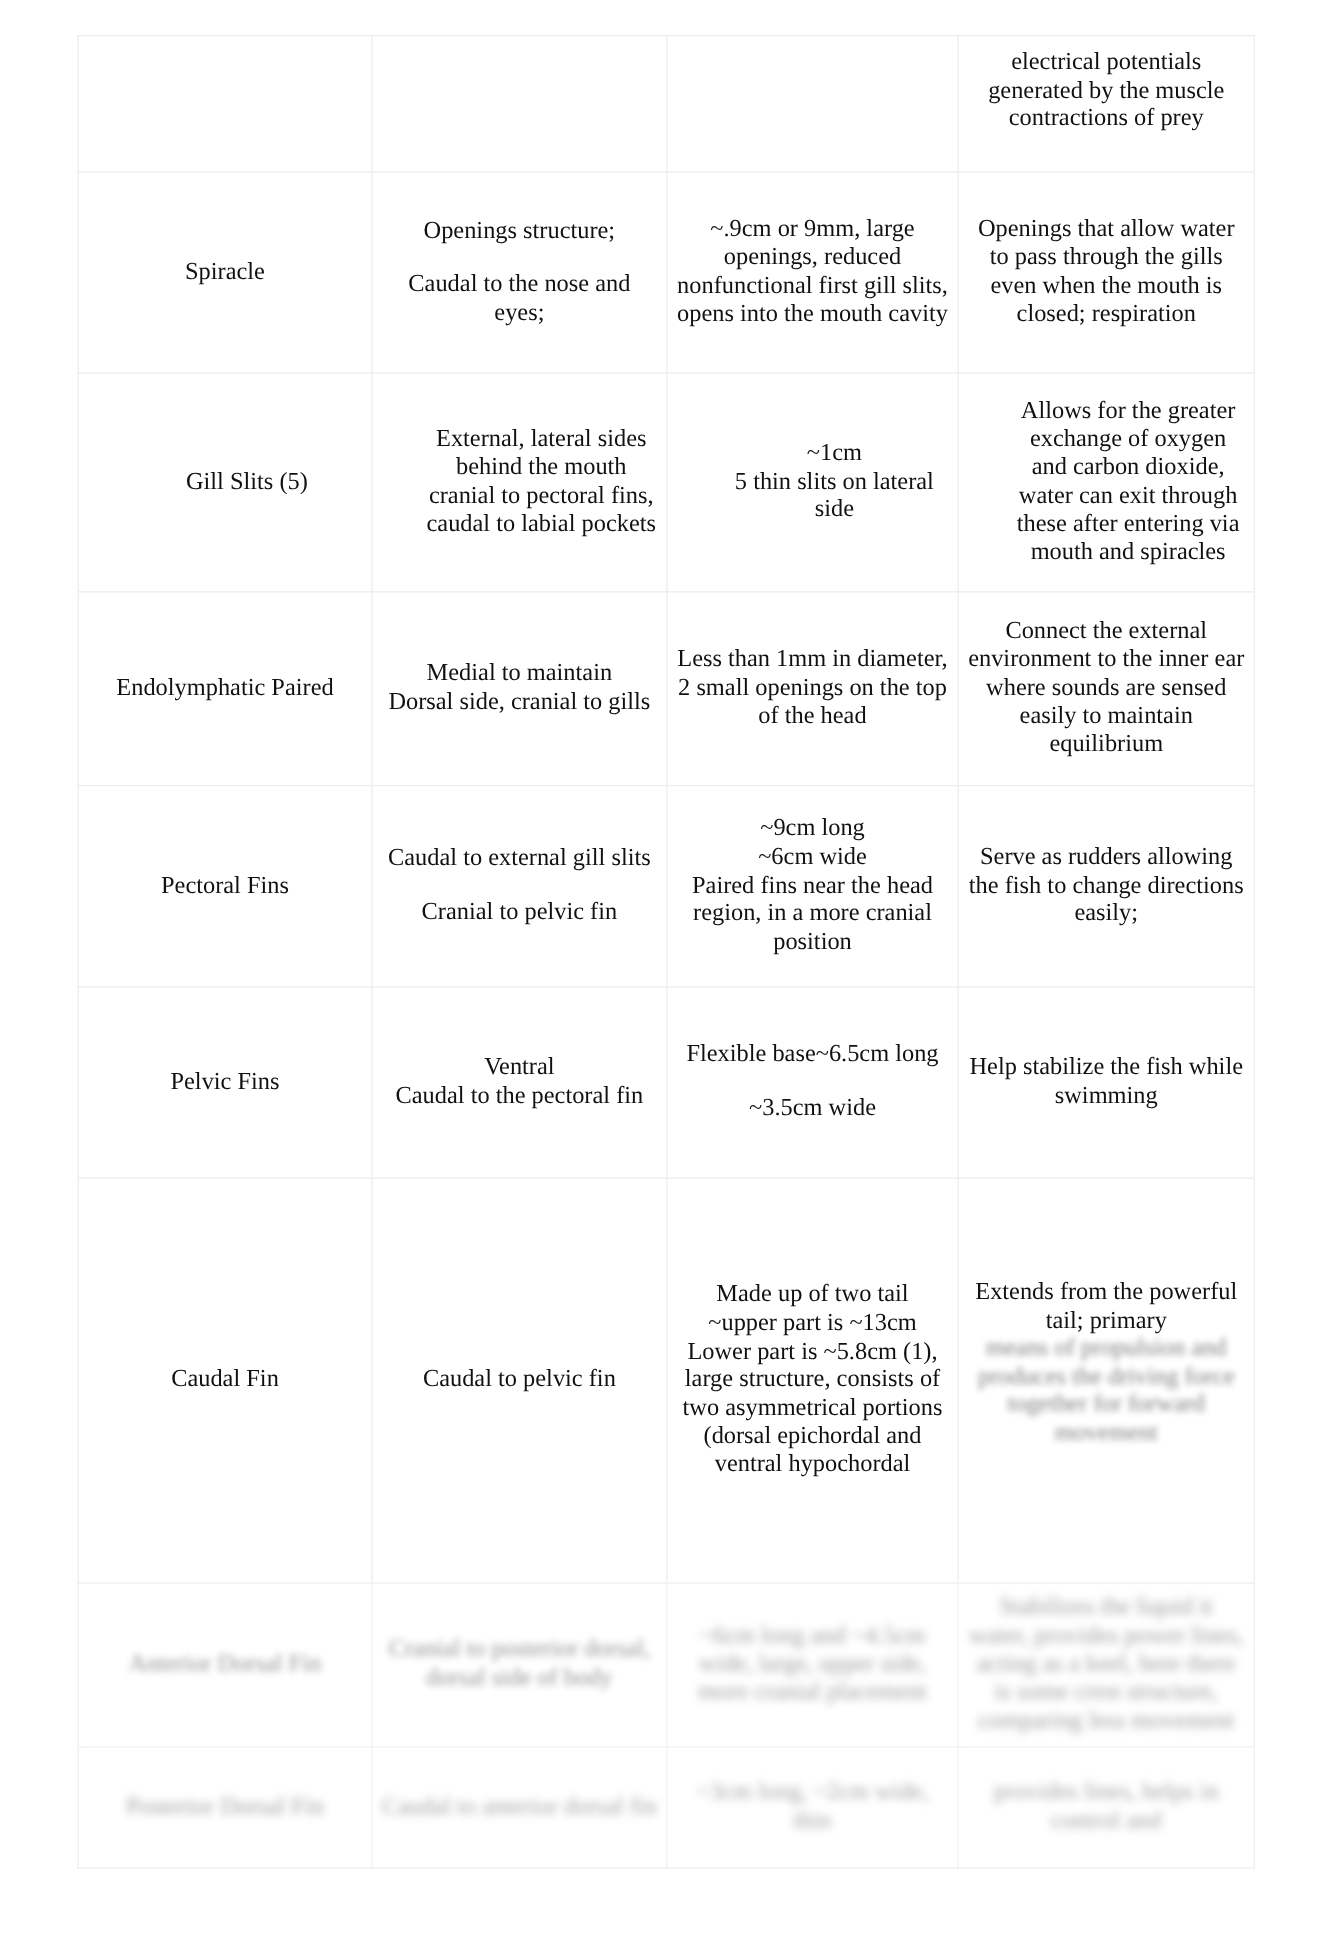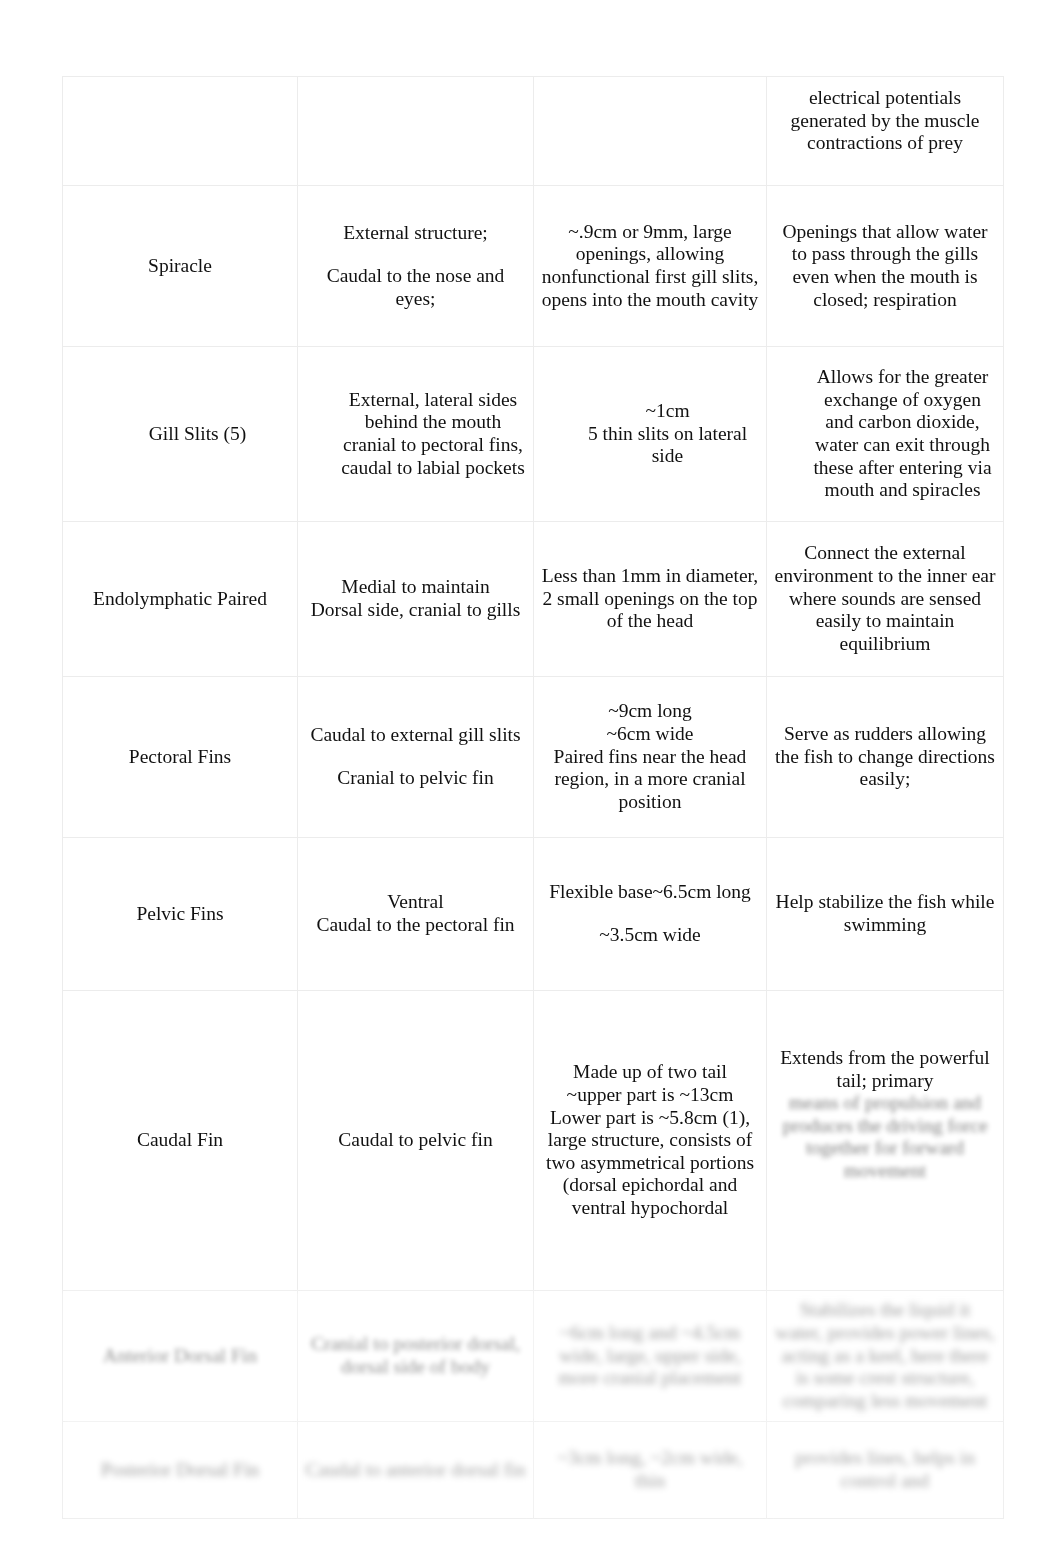--- a/index.html
+++ b/index.html
@@ -71,21 +71,21 @@
   tr.row-anterior-dorsal td   { height: 118px; }
   tr.row-posterior-dorsal td  { height: 84px; }
 
   
   .blur-1 { filter: blur(2.4px); opacity: 0.55; }
   .blur-2 { filter: blur(2.9px); opacity: 0.47; }
   .blur-3 { filter: blur(3.2px); opacity: 0.42; }
   .blur-4 { filter: blur(3.4px); opacity: 0.40; }
 
   
-  .softscan { filter: blur(0.35px); margin-top: 48px; }
+  .softscan { filter: blur(0.35px); }
 </style>
 </head>
 <body>
 
 <div class="page">
   <div class="table-wrap softscan">
     <table class="anat">
       <colgroup>
         <col class="col-structure">
         <col class="col-location">
@@ -97,24 +97,24 @@
         <tr class="row-clipped">
           <td class="structure"></td>
           <td></td>
           <td></td>
           <td>electrical potentials generated by the muscle contractions of prey</td>
         </tr>
 
         <tr class="row-spiracle">
           <td class="structure">Spiracle</td>
           <td>
-            <p class="para">External structure;</p>
+            <p class="para">Openings structure;</p>
             <p class="para">Caudal to the nose and eyes;</p>
           </td>
-          <td>~.9cm or 9mm, large openings, allowing nonfunctional first gill slits, opens into the mouth cavity</td>
+          <td>~.9cm or 9mm, large openings, reduced nonfunctional first gill slits, opens into the mouth cavity</td>
           <td>Openings that allow water to pass through the gills even when the mouth is closed; respiration</td>
         </tr>
 
         <tr class="row-gillslits">
           <td class="structure">Gill Slits (5)</td>
           <td>External, lateral sides behind the mouth cranial to pectoral fins, caudal to labial pockets</td>
           <td>
             <p class="para" style="margin:0">~1cm</p>
             <p class="para" style="margin:0">5 thin slits on lateral side</p>
           </td>
@@ -159,21 +159,21 @@
         </tr>
 
         <tr class="row-caudal">
           <td class="structure">Caudal Fin</td>
           <td>Caudal to pelvic fin</td>
           <td>
             <p class="para" style="margin:0">Made up of two tail</p>
             <p class="para" style="margin:0">~upper part is ~13cm</p>
             <p class="para" style="margin:0">Lower part is ~5.8cm (1), large structure, consists of two asymmetrical portions (dorsal epichordal and ventral hypochordal</p>
           </td>
-          <td style="vertical-align:top; padding-top:56px;">
+          <td style="vertical-align:top; padding-top:80px;">
             <span>Extends from the powerful tail; primary</span>
             <div class="blur-1">means of propulsion and produces the driving force together for forward movement</div>
           </td>
         </tr>
 
         <tr class="row-anterior-dorsal">
           <td class="structure blur-2">Anterior Dorsal Fin</td>
           <td class="blur-2">Cranial to posterior dorsal, dorsal side of body</td>
           <td class="blur-3">~6cm long and ~4.5cm wide, large, upper side, more cranial placement</td>
           <td class="blur-3">Stabilizes the liquid it water, provides power lines, acting as a keel, here there is some crest structure, comparing less movement</td>

